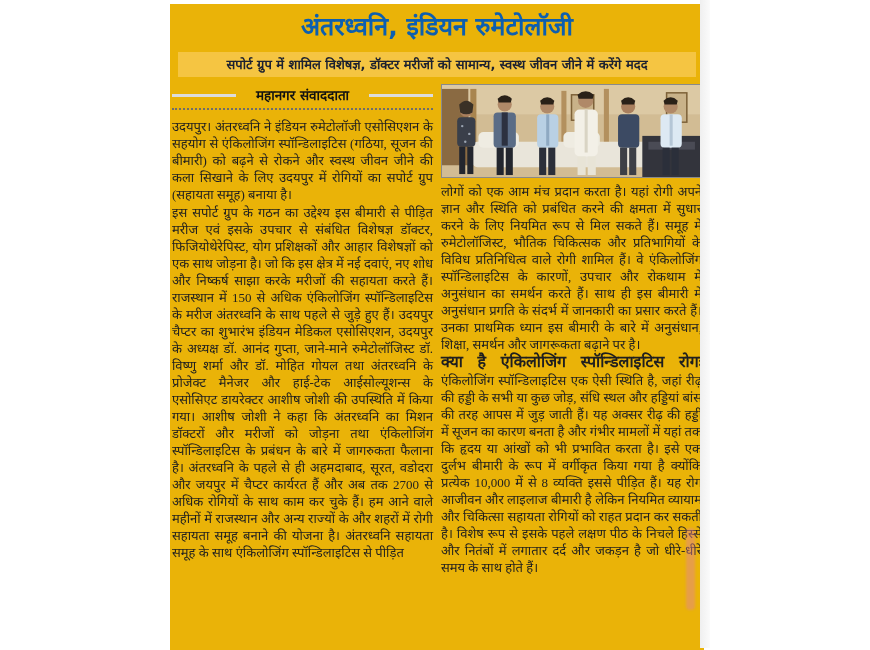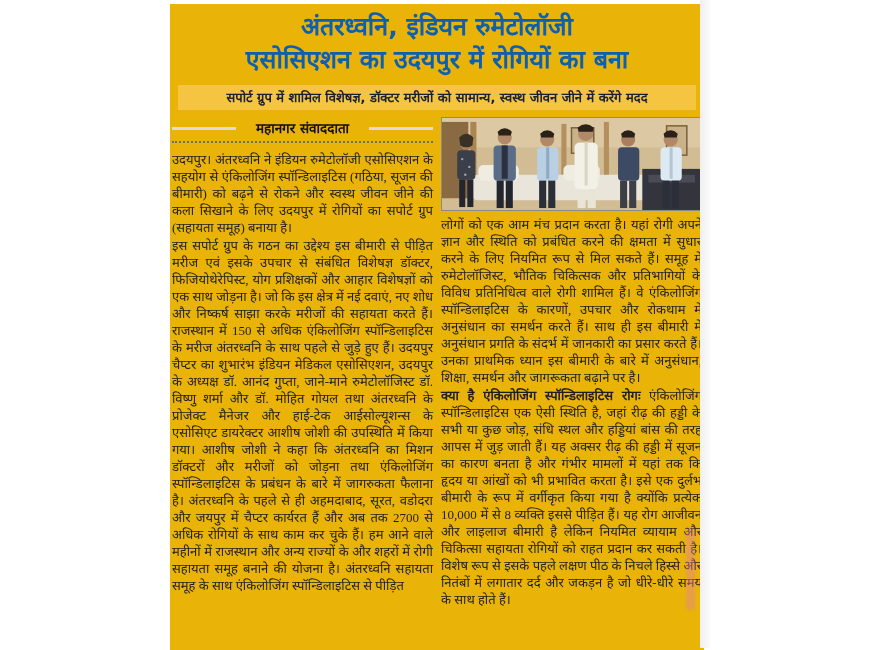--- a/index.html
+++ b/index.html
@@ -84,33 +84,32 @@
   .lead-in{ font-weight:normal; }
   figure.photo{
     width:100%; height:94px;
     border:1px solid #8a8a8a;
     margin-bottom:5px;
     overflow:hidden;
     background:#cdb68f;
   }
   figure.photo svg{ display:block; width:100%; height:100%; }
   .subhead-bold{
-    font-family:Liberation Sans, sans-serif;
-    font-size:13px;
+    font-family:Liberation Mono, monospace;
+    font-size:16px;
   }
 </style>
 </head>
 <body>
 
 <div class="page">
 
   <header>
     <h1 class="headline">
       <span>अंतरध्वनि, इंडियन रुमेटोलॉजी</span>
-      <span>एसोसिएशन का उदयपुर में रोगियों का बना</span>
     </h1>
     <div class="strip">
       <span>सपोर्ट ग्रुप में शामिल विशेषज्ञ, डॉक्टर मरीजों को सामान्य, स्वस्थ जीवन जीने में करेंगे मदद</span>
     </div>
   </header>
 
   <div class="columns">
 
     <div class="col">
       <div class="byline">

